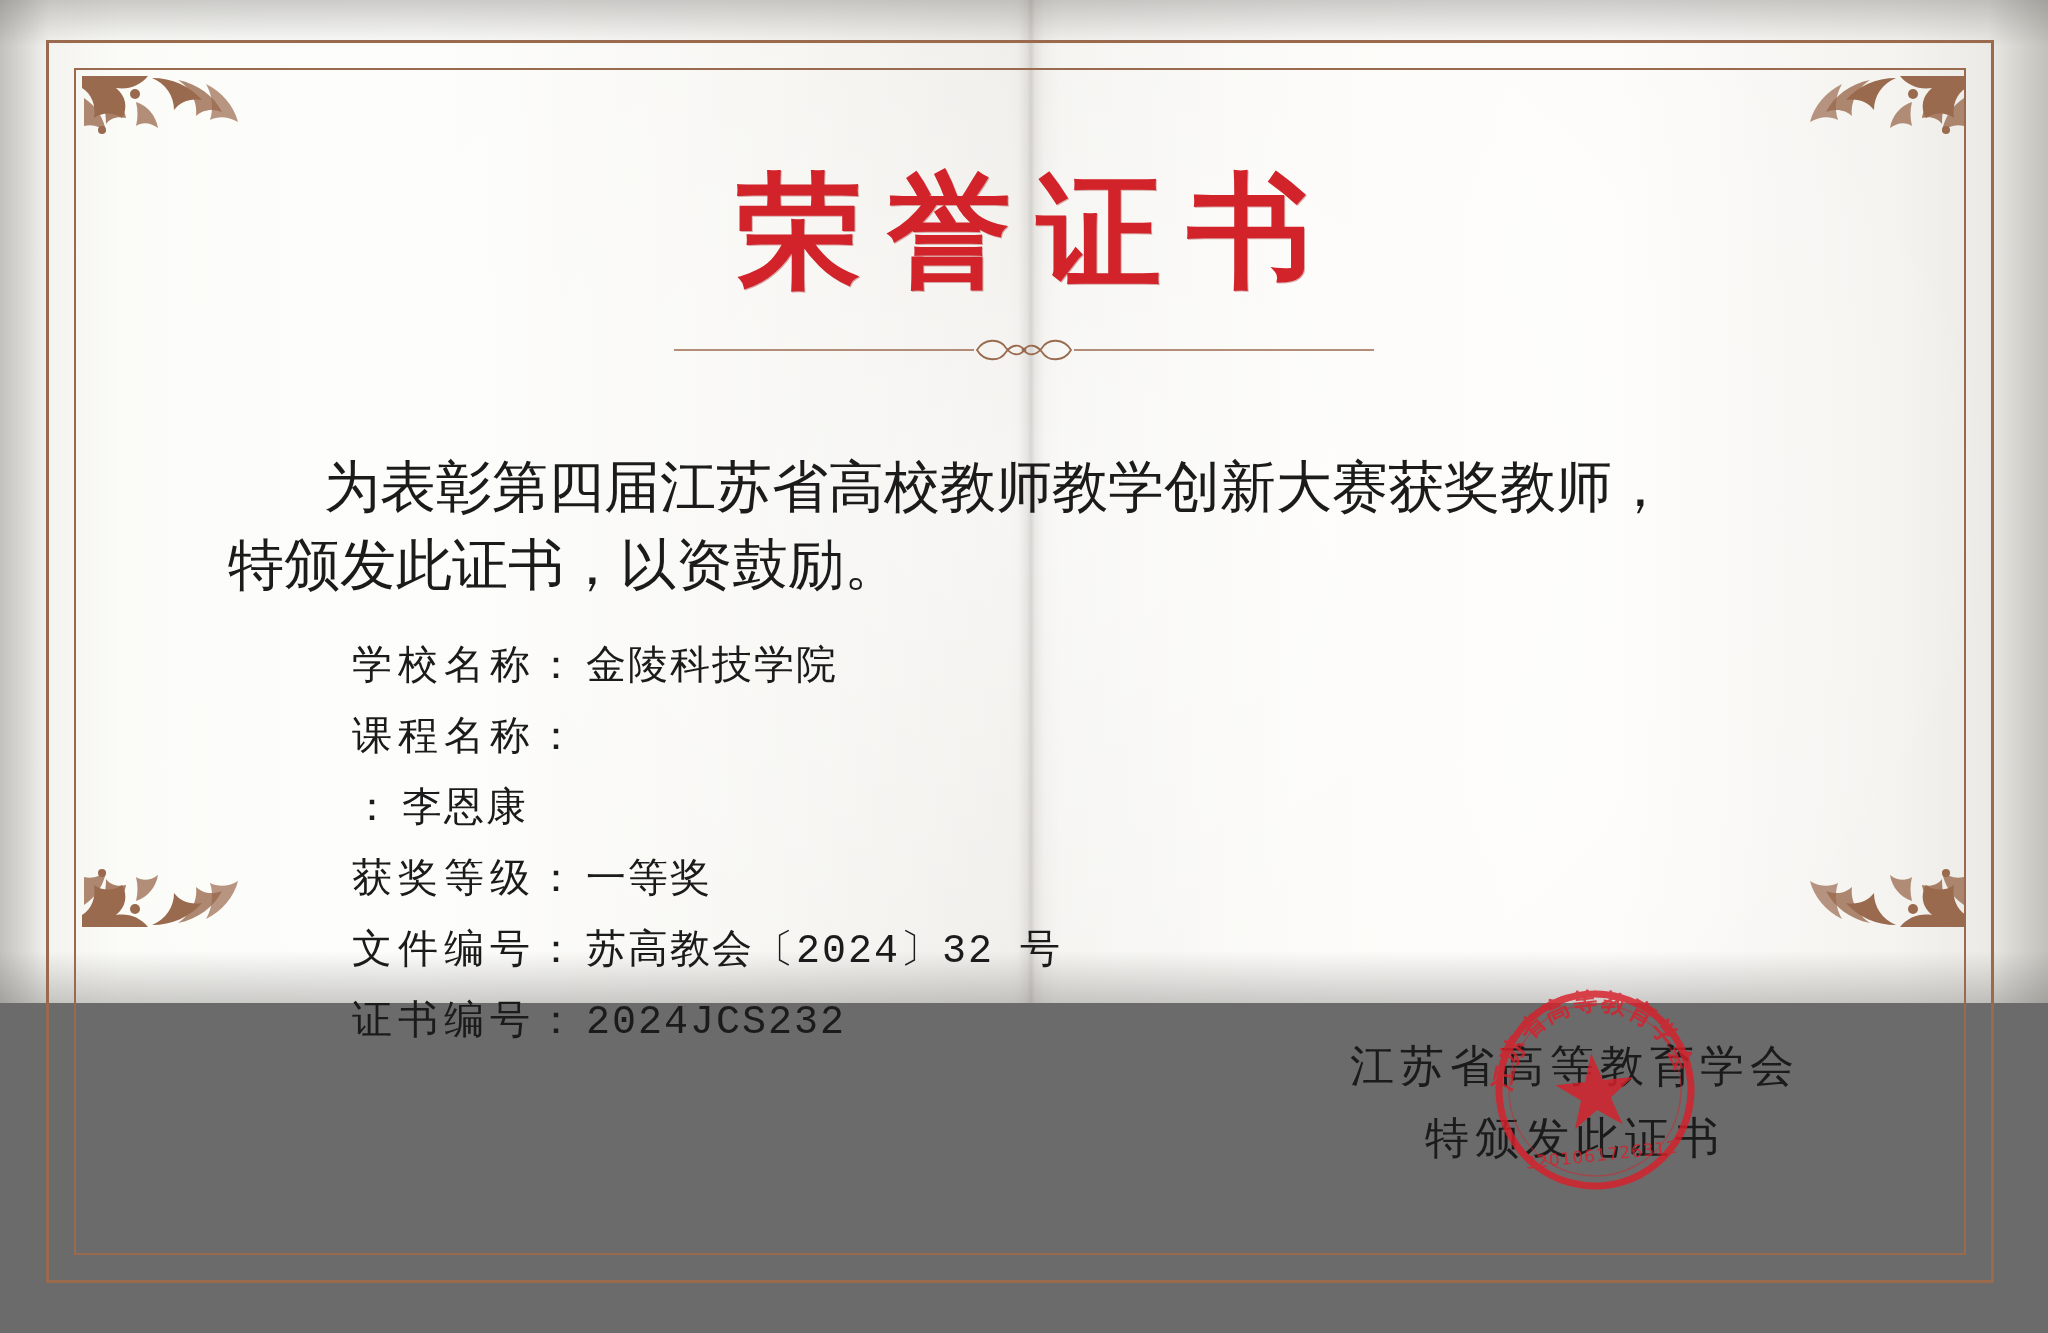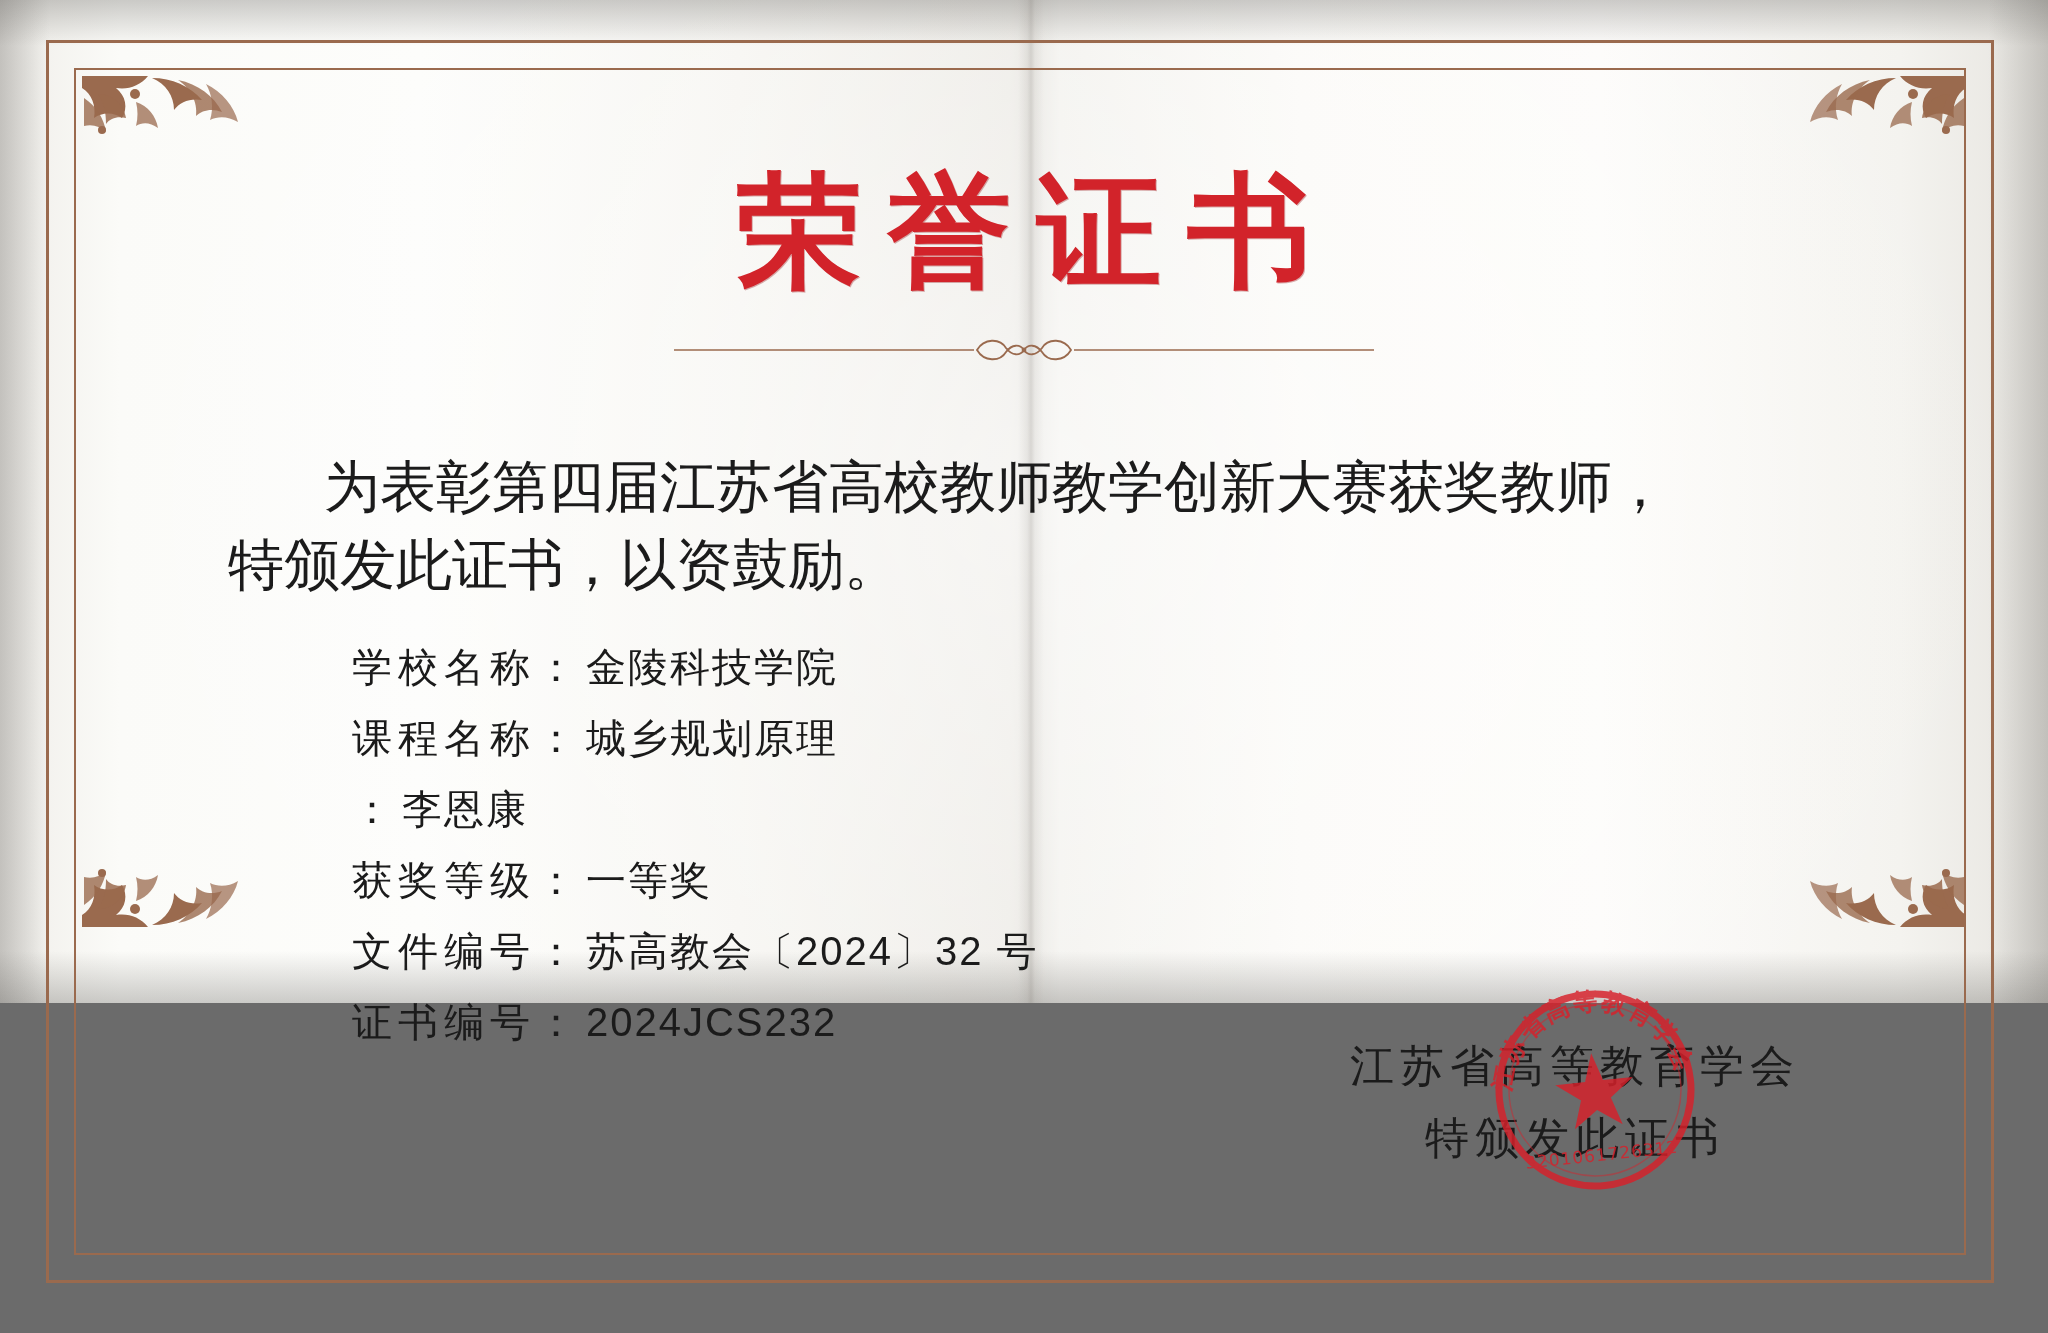--- a/index.html
+++ b/index.html
@@ -139,21 +139,21 @@
     font-size: 56px;
     line-height: 78px;
     color: #1b1b1b;
   }
   .body-text .p1 { text-indent: 96px; }
 
   .fields {
     position: absolute;
     left: 352px;
     top: 632px;
-    font-family: Liberation Sans, sans-serif;
+    font-family: Liberation Mono, monospace;
     font-size: 40px;
     line-height: 71px;
     color: #1b1b1b;
   }
   .field-row { display: flex; align-items: baseline; white-space: nowrap; }
   .field-label { letter-spacing: 6px; }
   .field-colon { margin-right: 10px; }
   .field-value { letter-spacing: 2px; }
 
   
@@ -290,21 +290,20 @@
 
   <div class="fields">
     <div class="field-row">
       <span class="field-label">学校名称</span>
       <span class="field-colon">：</span>
       <span class="field-value">金陵科技学院</span>
     </div>
     <div class="field-row">
       <span class="field-label">课程名称</span>
       <span class="field-colon">：</span>
-      <span class="field-value">城乡规划原理</span>
     </div>
     <div class="field-row">
       <span class="field-colon">：</span>
       <span class="field-value">李恩康</span>
     </div>
     <div class="field-row">
       <span class="field-label">获奖等级</span>
       <span class="field-colon">：</span>
       <span class="field-value">一等奖</span>
     </div>

